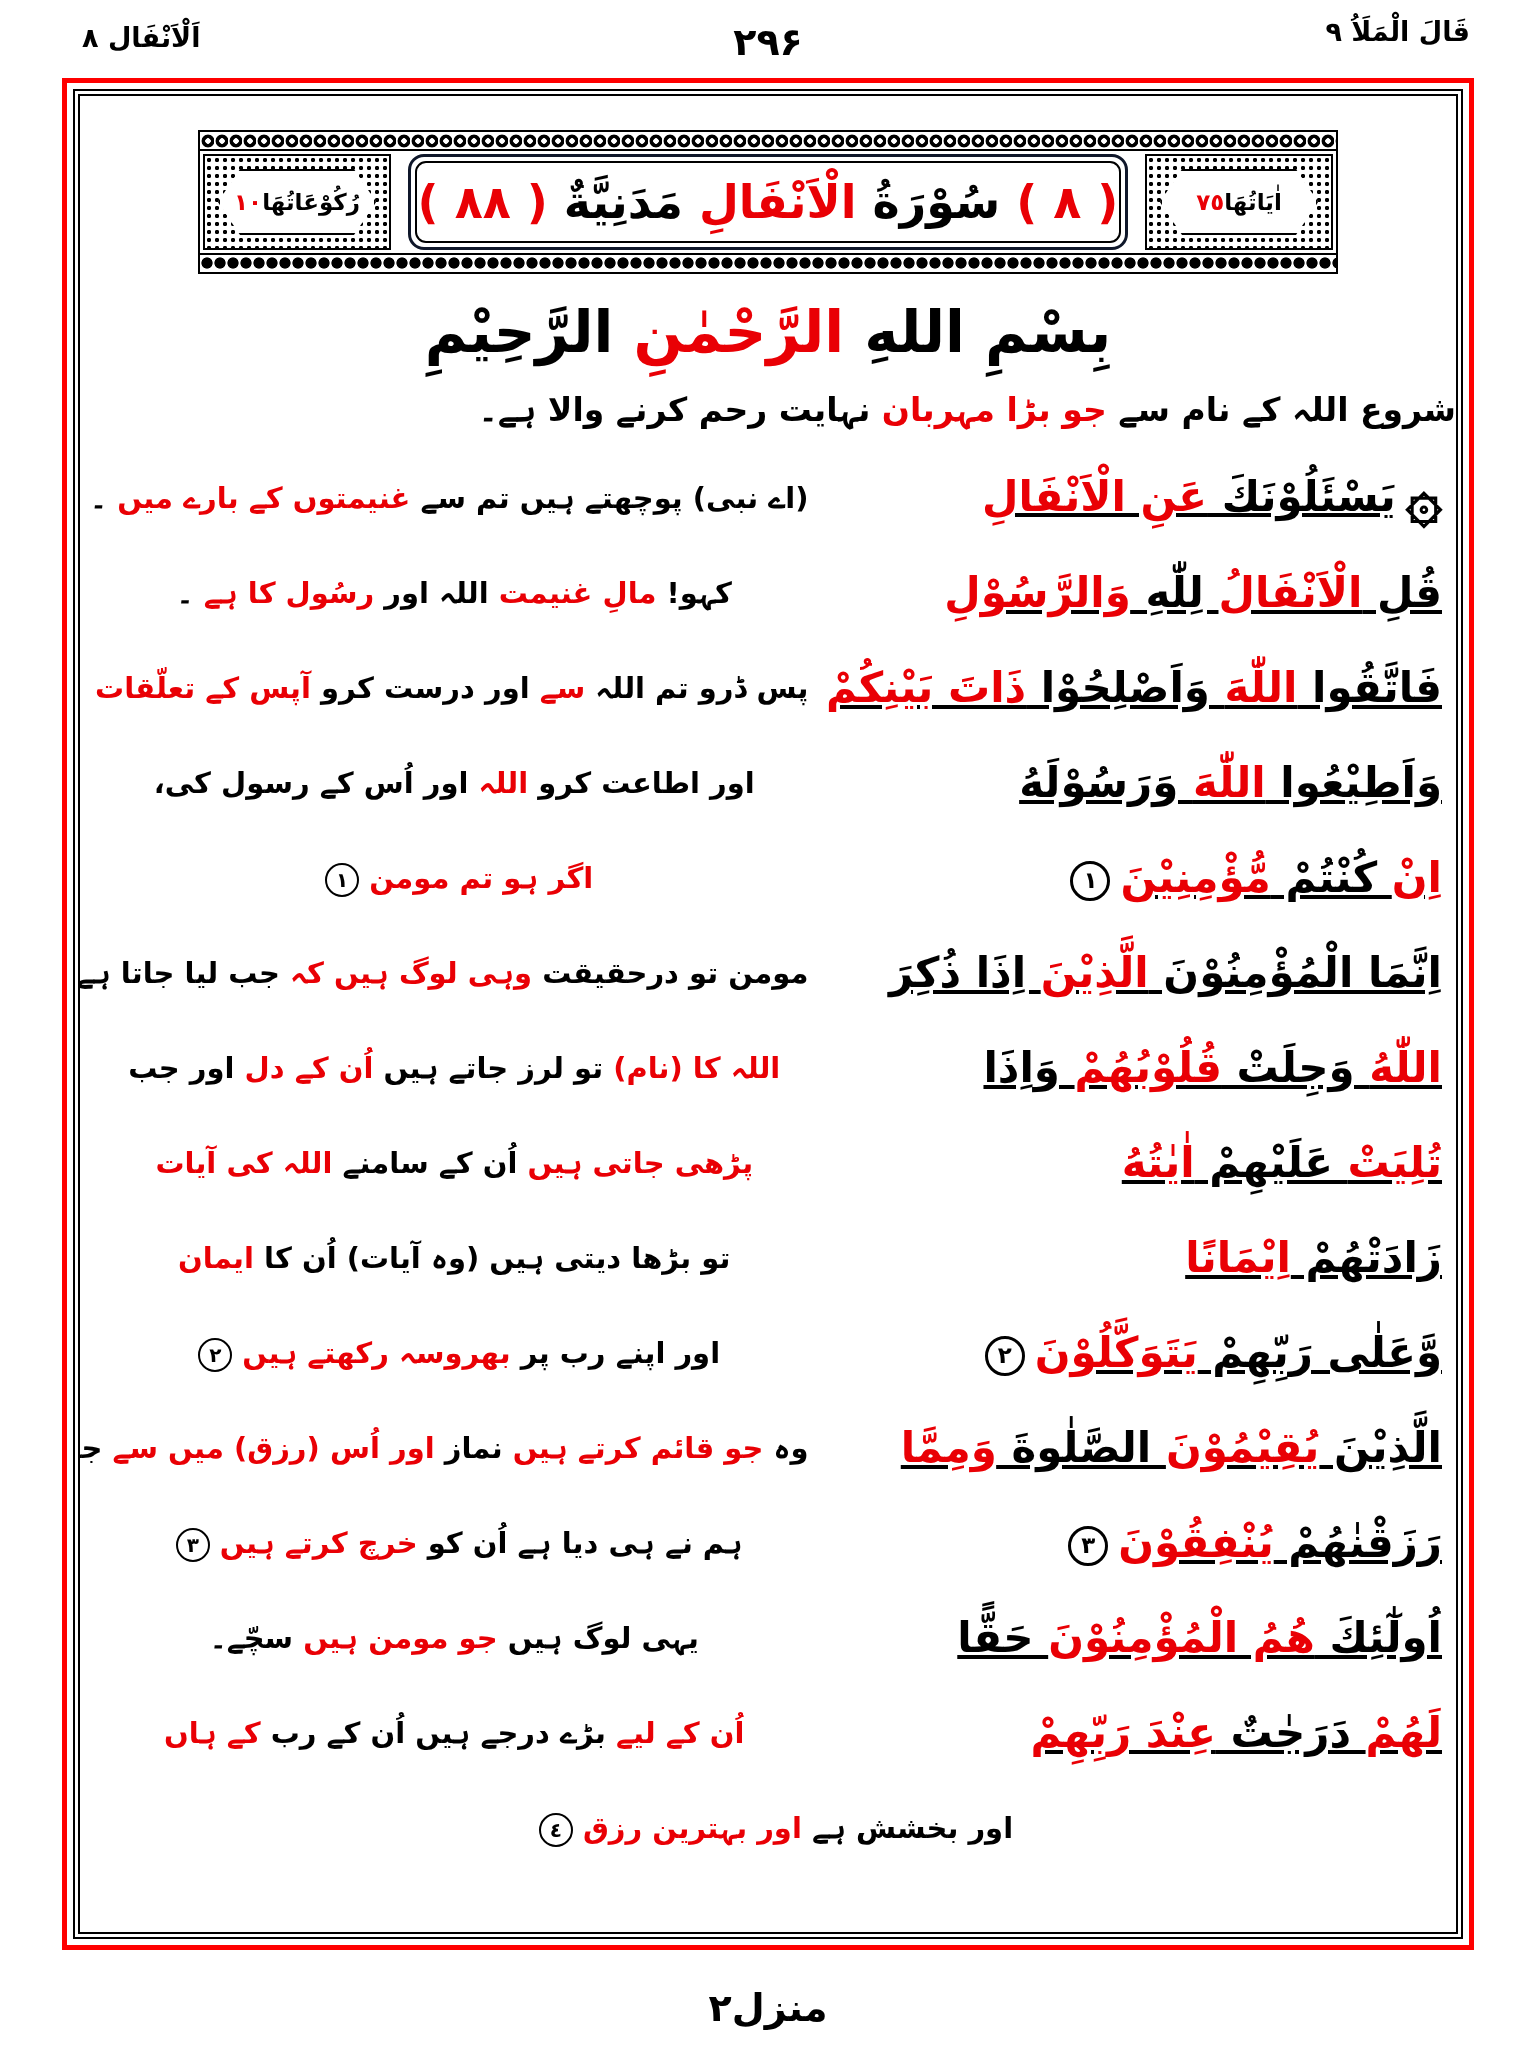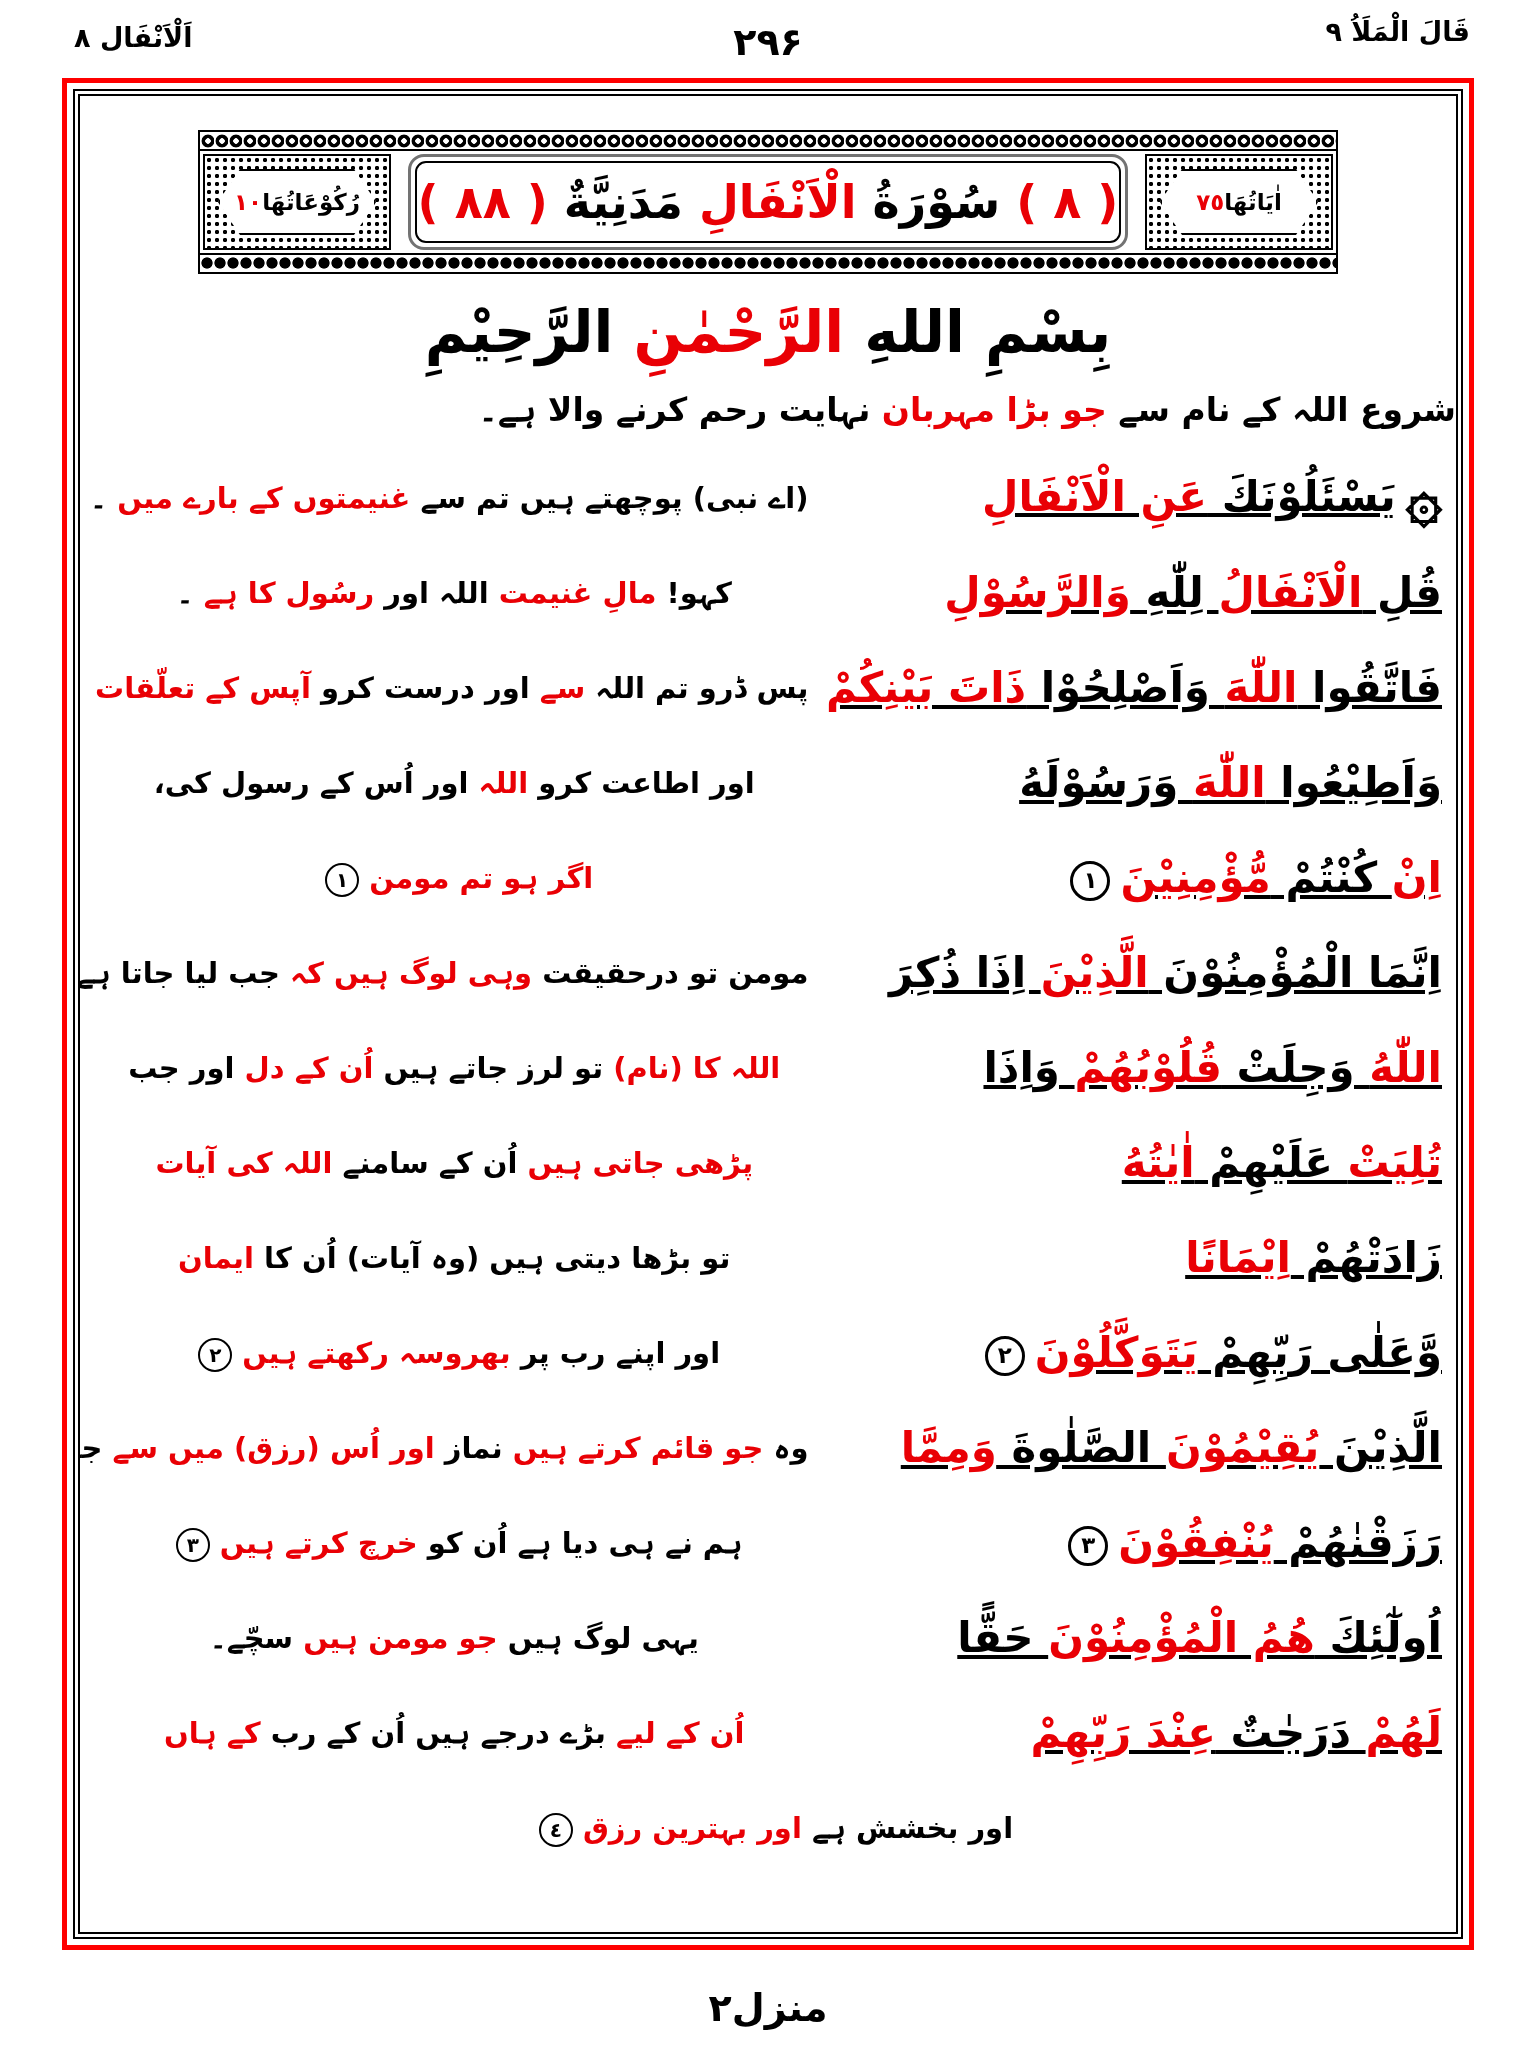--- a/index.html
+++ b/index.html
@@ -5,21 +5,21 @@
   :root{ --red:#e90005; --border-red:#ff0000; --ink:#000; }
   *{ margin:0; padding:0; box-sizing:border-box; }
   html,body{ width:1536px; height:2048px; background:#fff; overflow:hidden;
              font-family:"DejaVu Sans", sans-serif; color:var(--ink); }
   .page{ position:relative; width:1536px; height:2048px; }
 
   
   .top-strip{ position:absolute; top:16px; left:62px; right:62px; height:52px;
               font-weight:bold; font-size:27px; direction:rtl; }
   .top-strip .right{ position:absolute; right:4px; top:0; }
-  .top-strip .left{ position:absolute; left:12px; top:6px;text-align:right; }
+  .top-strip .left{ position:absolute; left:20px; top:6px;text-align:right; }
   .top-strip .center{ position:absolute; left:50%; transform:translateX(-50%); top:4px;
                       font-size:38px; letter-spacing:2px; }
 
   
   .frame{ position:absolute; top:78px; left:62px; width:1412px; height:1872px;
           border:5px solid var(--border-red); }
   .f2{ position:absolute; inset:6px; border:2px solid #000; }
   .f3{ position:absolute; inset:3px; border:2px solid #000; overflow:hidden; }
 
   
@@ -31,21 +31,21 @@
                 background-size:13px 17px; }
   .banner-mid{ display:flex; direction:rtl; align-items:stretch; height:106px;
                border-top:2px solid #000; border-bottom:2px solid #000; }
   .cartouche{ width:188px; flex:0 0 auto; display:flex; align-items:center; justify-content:center;
               background-image:radial-gradient(circle at 4px 4px, #000 1.9px, transparent 2.4px);
               background-size:8px 8px; border:2px solid #000; margin:3px; }
   .oct{ background:#fff; border:2px solid #000; width:86%; height:72%;
         clip-path:polygon(14% 0,86% 0,100% 50%,86% 100%,14% 100%,0 50%);
         display:flex; align-items:center; justify-content:center;
         font-weight:bold; font-size:23px; white-space:nowrap; direction:rtl; }
-  .center-panel{ flex:1; margin:3px 14px; border:3px solid #737373; border-radius:16px;
+  .center-panel{ flex:1; margin:3px 14px; border:3px solid #0f172a; border-radius:16px;
                  position:relative; display:flex; align-items:center; justify-content:center; }
   .center-panel::before{ content:""; position:absolute; inset:4px; border:2px solid #000;
                          border-radius:11px; pointer-events:none; }
   .center-panel .title{ font-size:46px; font-weight:bold; direction:rtl; white-space:nowrap; }
 
   
   .bismillah{ text-align:center; font-size:58px; font-weight:bold; direction:rtl;
               margin:24px 0 24px; }
   .bis-urdu{ font-size:33px; font-weight:bold; direction:rtl;
              margin-bottom:22px; }

